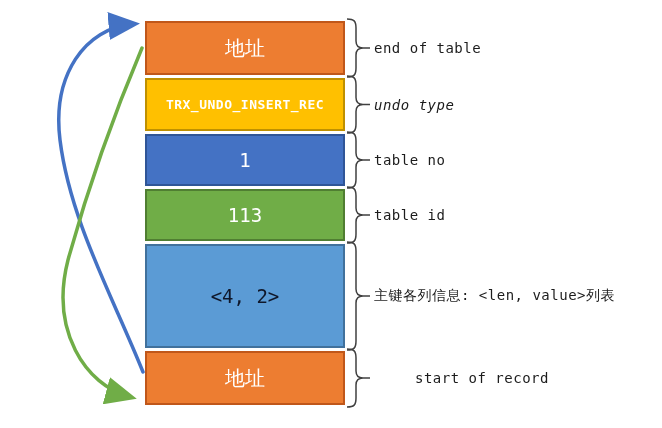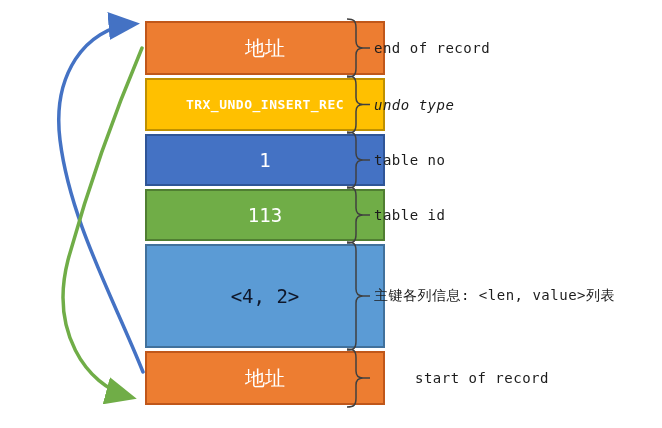--- a/index.html
+++ b/index.html
@@ -7,21 +7,21 @@
     width: 662px; height: 428px;
     background: #ffffff;
     position: relative;
     font-family: "Liberation Sans", sans-serif;
     overflow: hidden;
   }
   .stage { position: absolute; left: 0; top: 0; width: 662px; height: 428px; }
 
   .box {
     position: absolute;
-    left: 145px; width: 240px;
+    left: 145px; width: 200px;
     box-sizing: border-box;
     border: 2px solid transparent;
     display: flex; align-items: center; justify-content: center;
     color: #ffffff;
     white-space: nowrap;
   }
   .f-cjk  { font-size: 20px; font-family: "DejaVu Sans", sans-serif; }
   .f-mono { font-size: 13px; font-family: "DejaVu Sans Mono", monospace; letter-spacing: 0.5px; font-weight: bold; }
   .f-num  { font-size: 19px; font-family: "DejaVu Sans Mono", "DejaVu Sans", monospace; }
 
@@ -59,21 +59,21 @@
   <div class="box f-num" style="top: 189px; height: 52px; background: rgb(112, 173, 71); border-color: rgb(80, 126, 50); color: rgb(255, 255, 255);">
       <span>113</span>
     </div>
   <div class="box f-num" style="top: 244px; height: 104px; background: rgb(91, 155, 213); border-color: rgb(65, 113, 156); color: #0f172a;">
       <span>&lt;4, 2&gt;</span>
     </div>
   <div class="box f-cjk" style="top: 351px; height: 54px; background: rgb(237, 125, 49); border-color: rgb(192, 87, 26); color: rgb(255, 255, 255);">
       <span>地址</span>
     </div>
 
-  <div class="annotation" style="top: 48px;">end of record</div>
+  <div class="annotation" style="top: 48px;">end of table</div>
   <div class="annotation" style="top: 104.5px; font-style: italic;">undo type</div>
   <div class="annotation" style="top: 160px;">table no</div>
   <div class="annotation" style="top: 215px;">table id</div>
   <div class="annotation" style="top: 296px;">主键各列信息: &lt;len, value&gt;列表</div>
   <div class="annotation" style="top: 378px; margin-left: 41px;">start of record</div>
 
   <svg class="overlay" viewBox="0 0 662 428">
     <defs>
       <marker id="head-blue" markerWidth="9" markerHeight="8" refX="7" refY="4" orient="auto">
         <path d="M0,0 L9,4 L0,8 z" id="head-blue-path" fill="#4472C4"></path>

